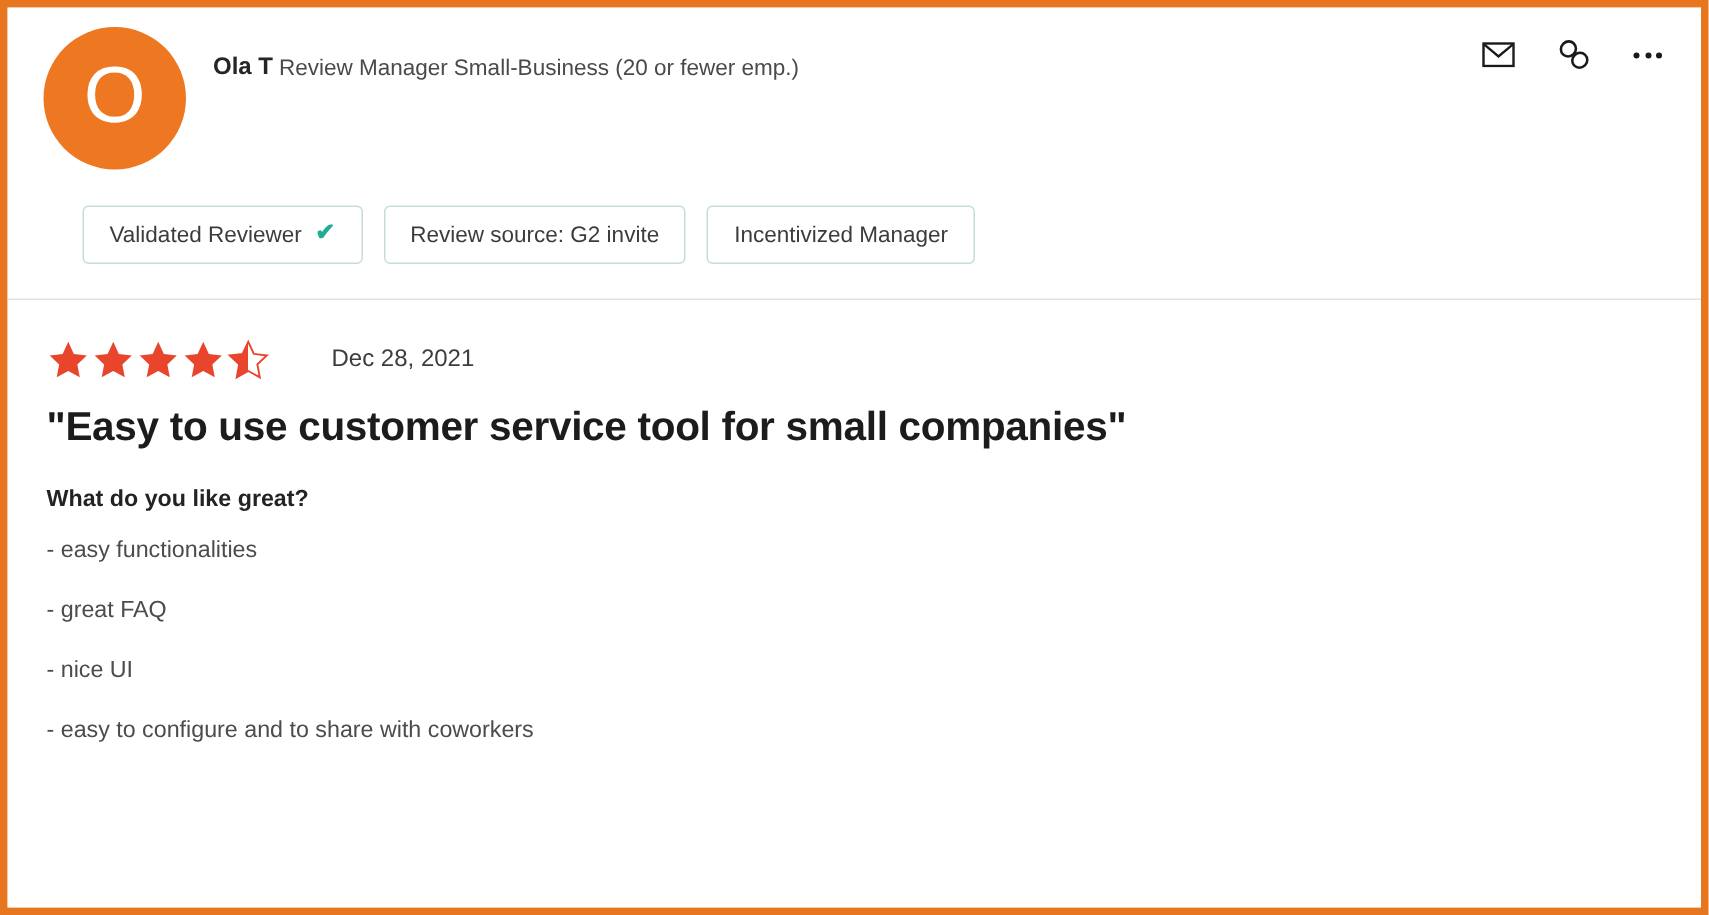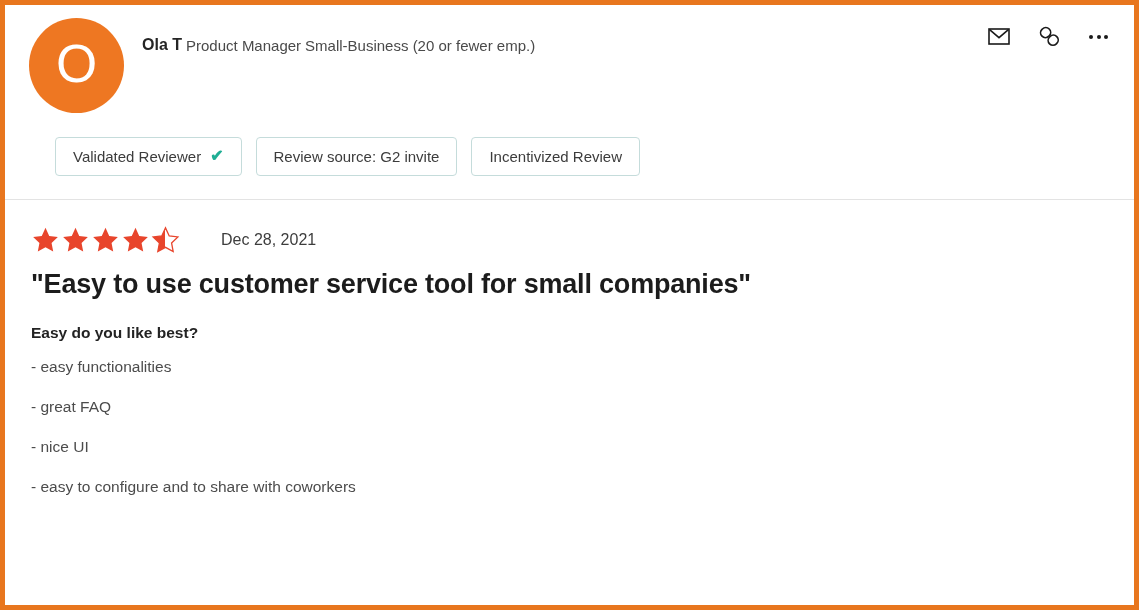--- a/index.html
+++ b/index.html
@@ -194,21 +194,21 @@
 
 <div class="review-card">
 
   <div class="card-header">
 
     <div class="reviewer-row">
       <div class="avatar">O</div>
 
       <div class="reviewer-meta">
         <div class="reviewer-name">Ola T</div>
-        <div class="reviewer-role">Product Manager</div>
+        <div class="reviewer-role">Review Manager</div>
         <div class="reviewer-company">Small-Business (20 or fewer emp.)</div>
       </div>
     </div>
 
     <div class="header-actions">
       <button class="icon-btn" title="Email">
         <svg width="22" height="17" viewBox="0 0 22 17" fill="none" xmlns="http://www.w3.org/2000/svg" aria-hidden="true">
           <rect x="1" y="1" width="20" height="15" stroke="#1a1a1a" stroke-width="1.6" fill="none"></rect>
           <path d="M1.6 1.7 L11 9.6 L20.4 1.7" stroke="#1a1a1a" stroke-width="1.6" fill="none"></path>
         </svg>
@@ -234,21 +234,21 @@
 
     <div class="pill-row">
       <div class="pill">
         <span>Validated Reviewer</span>
         <span class="check-mark">✔</span>
       </div>
       <div class="pill">
         <span>Review source: G2 invite</span>
       </div>
       <div class="pill">
-        <span>Incentivized Review</span>
+        <span>Incentivized Manager</span>
       </div>
     </div>
   </div>
 
   <div class="card-body">
 
     <div class="rating-row">
       <div class="stars">
         <svg width="29" height="28" viewBox="0 0 24 24">
           <path d="M12 1.6 L15.2 8.5 L22.6 9.4 L17.2 14.5 L18.6 21.9 L12 18.3 L5.4 21.9 L6.8 14.5 L1.4 9.4 L8.8 8.5 Z" fill="#e8452c"></path>
@@ -270,21 +270,21 @@
             </linearGradient>
           </defs>
           <path d="M12 1.6 L15.2 8.5 L22.6 9.4 L17.2 14.5 L18.6 21.9 L12 18.3 L5.4 21.9 L6.8 14.5 L1.4 9.4 L8.8 8.5 Z" fill="url(#halfStar)" stroke="#e8452c" stroke-width="1.1"></path>
         </svg>
       </div>
       <div class="review-date">Dec 28, 2021</div>
     </div>
 
     <h1 class="review-title">"Easy to use customer service tool for small companies"</h1>
 
-    <div class="question-heading">Easy do you like best?</div>
+    <div class="question-heading">What do you like great?</div>
 
     <p class="answer-line">- easy functionalities</p>
     <p class="answer-line">- great FAQ</p>
     <p class="answer-line">- nice UI</p>
     <p class="answer-line">- easy to configure and to share with coworkers</p>
   </div>
 
 </div>
 
 </body></html>

